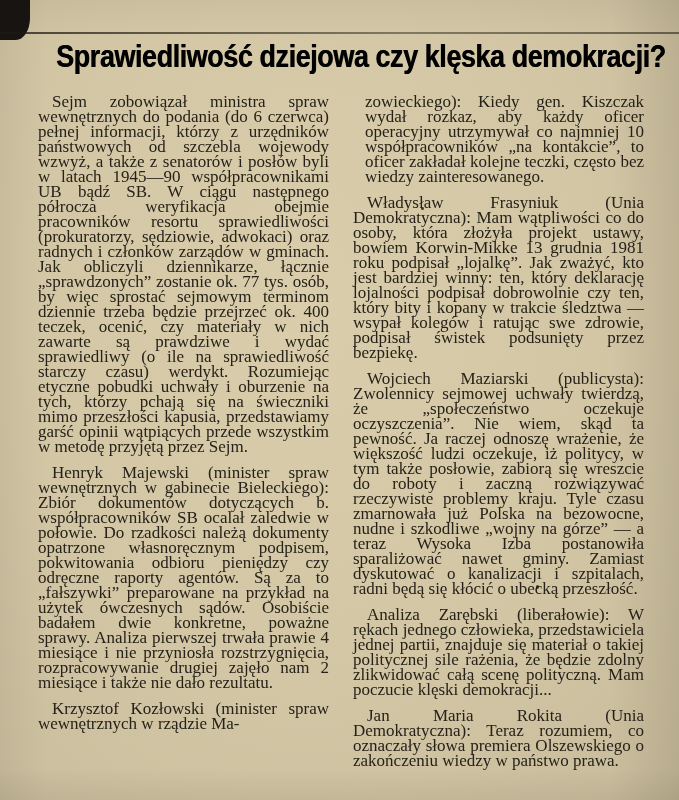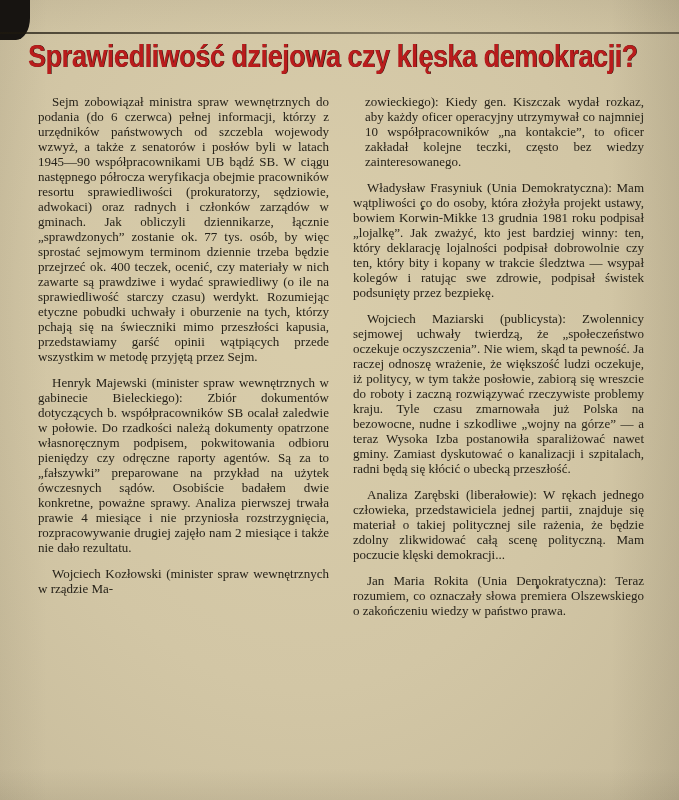--- a/index.html
+++ b/index.html
@@ -23,44 +23,44 @@
   }
   .top-rule {
     position: absolute; left: 0; top: 32px;
     width: 100%; height: 2px;
     background: linear-gradient(90deg, rgba(30,25,15,0.75), rgba(30,25,15,0.45) 60%, rgba(30,25,15,0.55));
   }
   .speck { position: absolute; background: rgba(25,20,12,0.8); border-radius: 50%; }
   .speck.s1 { left: 421px; top: 207px; width: 3px; height: 3px; }
   .speck.s2 { left: 536px; top: 585px; width: 3px; height: 4px; }
   .headline {
-    margin: 40px 36px 0 28px;
+    margin: 40px 36px 0 56px;
     font-family: "Liberation Sans", sans-serif;
     font-weight: bold;
     font-size: 31px;
     line-height: 34px;
-    color: #b91c1c;
+    color: #000000;
     white-space: nowrap;
   }
   .headline-inner {
     display: inline-block;
     transform: scaleX(0.87);
     transform-origin: 0 60%;
     letter-spacing: -0.5px;
     text-shadow: 0.6px 0 0 #15120d;
   }
   .columns {
     display: flex;
     gap: 24px;
     margin: 20px 35px 0 38px;
   }
   .col { flex: 1; min-width: 0; }
   .para {
     margin: 0 0 11px 0;
-    font-size: 13px;
+    font-size: 17px;
     line-height: 15px;
     text-align: justify;
     text-indent: 14px;
   }
   .para.cont { text-indent: 0; margin-left: 12px; }
   .speaker { font-weight: normal; }
 </style>
 </head>
 <body>
 
@@ -69,21 +69,21 @@
 <div class="speck s1"></div>
 <div class="speck s2"></div>
 
 <h1 class="headline"><span class="headline-inner">Sprawiedliwość dziejowa czy klęska demokracji?</span></h1>
 
 <div class="columns">
 
   <div class="col">
     <p class="para"><b class="speaker"></b><span class="ptext">Sejm zobowiązał ministra spraw wewnętrznych do podania (do 6 czerwca) pełnej informacji, którzy z urzędników państwowych od szczebla wojewody wzwyż, a także z senatorów i posłów byli w latach 1945—90 współpracownikami UB bądź SB. W ciągu następnego półrocza weryfikacja obejmie pracowników resortu sprawiedliwości (prokuratorzy, sędziowie, adwokaci) oraz radnych i członków zarządów w gminach. Jak obliczyli dziennikarze, łącznie „sprawdzonych” zostanie ok. 77 tys. osób, by więc sprostać sejmowym terminom dziennie trzeba będzie przejrzeć ok. 400 teczek, ocenić, czy materiały w nich zawarte są prawdziwe i wydać sprawiedliwy (o ile na sprawiedliwość starczy czasu) werdykt. Rozumiejąc etyczne pobudki uchwały i oburzenie na tych, którzy pchają się na świeczniki mimo przeszłości kapusia, przedstawiamy garść opinii wątpiących przede wszystkim w metodę przyjętą przez Sejm.</span></p>
     <p class="para"><b class="speaker">Henryk Majewski</b><span class="ptext"> (minister spraw wewnętrznych w gabinecie Bieleckiego): Zbiór dokumentów dotyczących b. współpracowników SB ocalał zaledwie w połowie. Do rzadkości należą dokumenty opatrzone własnoręcznym podpisem, pokwitowania odbioru pieniędzy czy odręczne raporty agentów. Są za to „fałszywki” preparowane na przykład na użytek ówczesnych sądów. Osobiście badałem dwie konkretne, poważne sprawy. Analiza pierwszej trwała prawie 4 miesiące i nie przyniosła rozstrzygnięcia, rozpracowywanie drugiej zajęło nam 2 miesiące i także nie dało rezultatu.</span></p>
-    <p class="para"><b class="speaker">Wojciech Kozłowski</b><span class="ptext"> (minister spraw wewnętrznych w rządzie Ma-</span></p>
+    <p class="para"><b class="speaker">Krzysztof Kozłowski</b><span class="ptext"> (minister spraw wewnętrznych w rządzie Ma-</span></p>
   </div>
 
   <div class="col">
     <p class="para cont"><b class="speaker"></b><span class="ptext">zowieckiego): Kiedy gen. Kiszczak wydał rozkaz, aby każdy oficer operacyjny utrzymywał co najmniej 10 współpracowników „na kontakcie”, to oficer zakładał kolejne teczki, często bez wiedzy zainteresowanego.</span></p>
     <p class="para"><b class="speaker">Władysław Frasyniuk</b><span class="ptext"> (Unia Demokratyczna): Mam wątpliwości co do osoby, która złożyła projekt ustawy, bowiem Korwin-Mikke 13 grudnia 1981 roku podpisał „lojalkę”. Jak zważyć, kto jest bardziej winny: ten, który deklarację lojalności podpisał dobrowolnie czy ten, który bity i kopany w trakcie śledztwa — wsypał kolegów i ratując swe zdrowie, podpisał świstek podsunięty przez bezpiekę.</span></p>
     <p class="para"><b class="speaker">Wojciech Maziarski</b><span class="ptext"> (publicysta): Zwolennicy sejmowej uchwały twierdzą, że „społeczeństwo oczekuje oczyszczenia”. Nie wiem, skąd ta pewność. Ja raczej odnoszę wrażenie, że większość ludzi oczekuje, iż politycy, w tym także posłowie, zabiorą się wreszcie do roboty i zaczną rozwiązywać rzeczywiste problemy kraju. Tyle czasu zmarnowała już Polska na bezowocne, nudne i szkodliwe „wojny na górze” — a teraz Wysoka Izba postanowiła sparaliżować nawet gminy. Zamiast dyskutować o kanalizacji i szpitalach, radni będą się kłócić o ubecką przeszłość.</span></p>
     <p class="para"><b class="speaker">Analiza Zarębski</b><span class="ptext"> (liberałowie): W rękach jednego człowieka, przedstawiciela jednej partii, znajduje się materiał o takiej politycznej sile rażenia, że będzie zdolny zlikwidować całą scenę polityczną. Mam poczucie klęski demokracji...</span></p>
     <p class="para"><b class="speaker">Jan Maria Rokita</b><span class="ptext"> (Unia Demokratyczna): Teraz rozumiem, co oznaczały słowa premiera Olszewskiego o zakończeniu wiedzy w państwo prawa.</span></p>
   </div>
 

